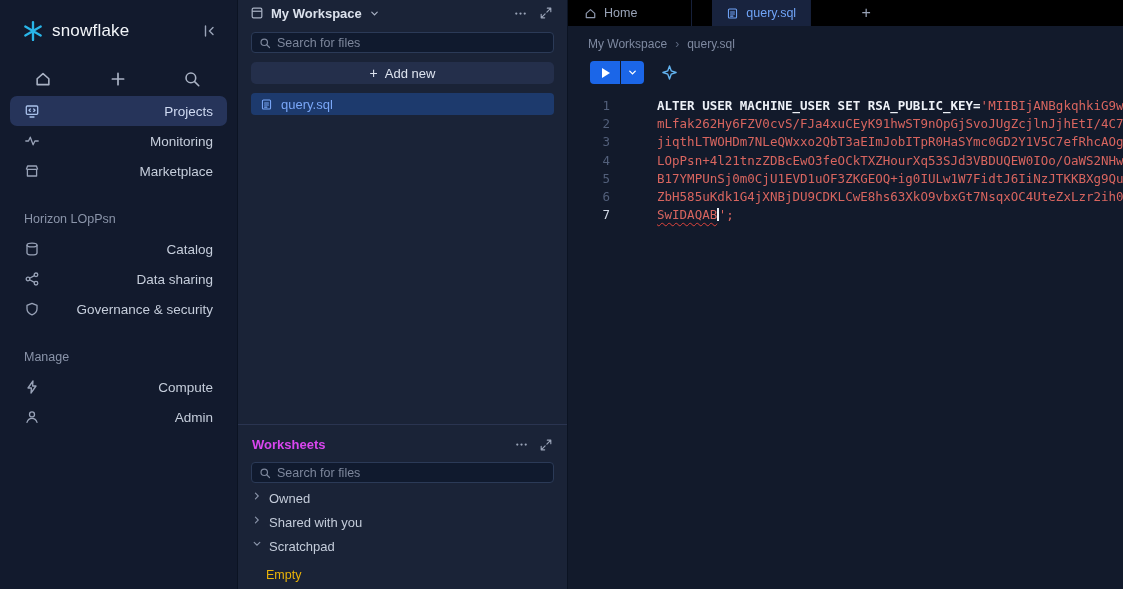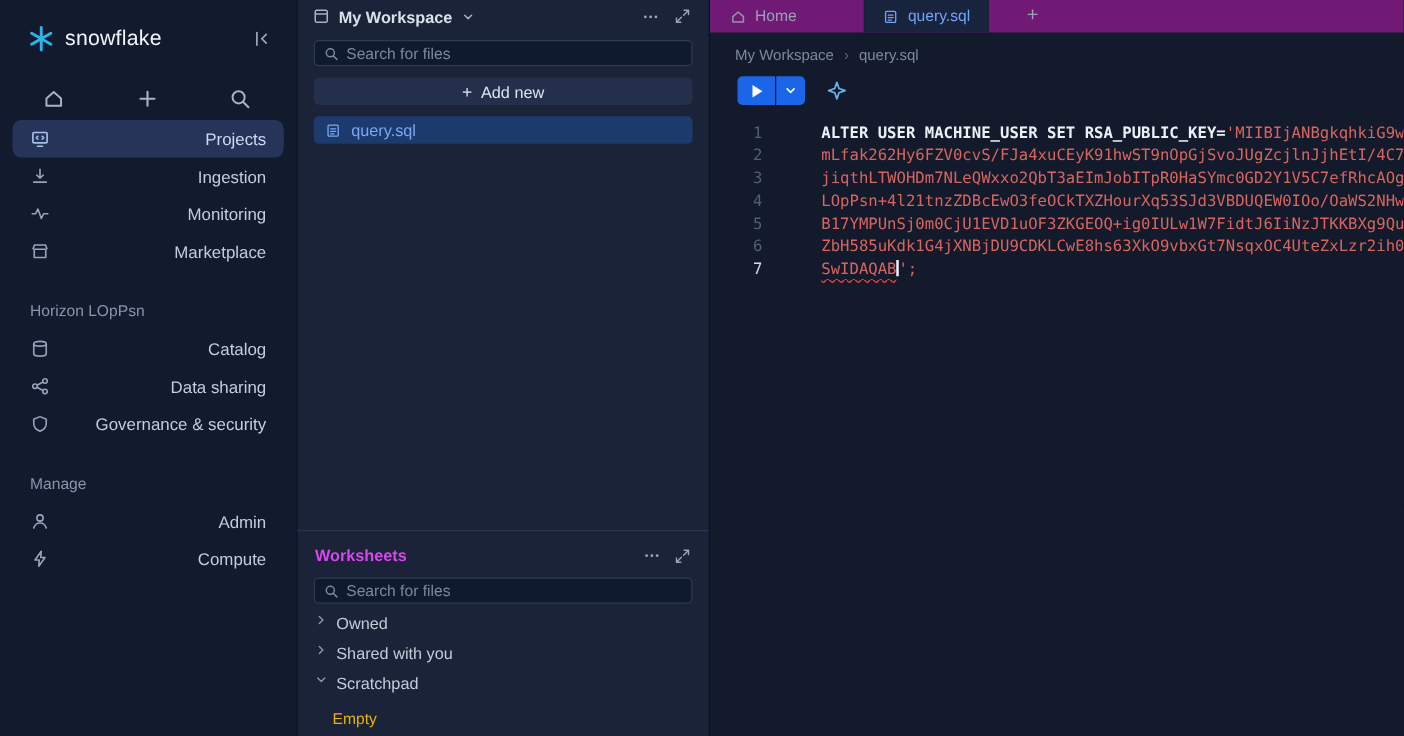--- a/index.html
+++ b/index.html
@@ -46,21 +46,21 @@
   .ws-header { display:flex; align-items:center; gap:6px; padding:10px 12px 2px 14px; }
   .ws-title { font-size:13px; font-weight:600; color:#d946ef; flex:1; }
   .ws-tree { padding-top:8px; }
   .tree-row { height:24px; display:flex; align-items:flex-start; gap:7px; padding:0 14px; color:#c4ccda; font-size:13px; cursor:pointer; }
   .tree-chevron { color:#8b95aa; }
   .tree-chevron.expanded svg { transform:rotate(90deg); }
   .tree-empty { height:24px; display:flex; align-items:center; padding:0 14px 0 28px; color:#eab308; font-size:12.5px; }
 
   
   .editor { flex:1; min-width:0; background:#121a2b; display:flex; flex-direction:column; }
-  .tabbar { height:26px; background:#701a75; display:flex; flex-shrink:0; align-items:stretch; }
+  .tabbar { height:26px; background:#000000; display:flex; flex-shrink:0; align-items:stretch;gap:20px; }
   .tab { display:flex; align-items:center; gap:7px; font-size:12.5px; color:#99a3b7; cursor:pointer; border-right:1px solid #16203a; }
   .tab.home { padding:0 54px 0 16px; }
   .tab.active { padding:0 14px; background:#18233e; color:#70a4f7; }
   .tab .tab-ic { color:#8d97ac; }
   .tab.active .tab-ic { color:#70a4f7; }
   .tab-add { width:34px; margin-left:18px; display:flex; align-items:center; justify-content:center; color:#99a3b7; font-size:16px; cursor:pointer; background:none; border:none; }
 
   .breadcrumb { display:flex; align-items:center; gap:8px; padding:11px 0 0 20px; font-size:12px; color:#7e89a0; flex-shrink:0; }
   .crumb { cursor:pointer; }
   .crumb-sep { color:#5c677e; }
@@ -128,29 +128,20 @@
           <rect x="2.3" y="3" width="11.4" height="8.3" rx="1"></rect>
             <path d="M6 14h4"></path>
             <path d="M6.3 6 5 7.2l1.3 1.2M9.7 6 11 7.2 9.7 8.4"></path>
         </svg>
       </span>
       <span>Projects</span>
     </div>
     <div class="sb-item">
       <span class="nav-ic">
         <svg width="16" height="16" viewBox="0 0 16 16" fill="none" stroke="currentColor" stroke-width="1.3" stroke-linecap="round" stroke-linejoin="round">
-          <path d="M8 2.5v7M5.4 7 8 9.6 10.6 7"></path>
-            <path d="M3 12.7h10"></path>
-        </svg>
-      </span>
-      <span>Ingestion</span>
-    </div>
-    <div class="sb-item">
-      <span class="nav-ic">
-        <svg width="16" height="16" viewBox="0 0 16 16" fill="none" stroke="currentColor" stroke-width="1.3" stroke-linecap="round" stroke-linejoin="round">
           <path d="M1.8 8h2.7l1.8-3.8 2.8 7.6 1.8-3.8h3.3"></path>
         </svg>
       </span>
       <span>Monitoring</span>
     </div>
     <div class="sb-item">
       <span class="nav-ic">
         <svg width="16" height="16" viewBox="0 0 16 16" fill="none" stroke="currentColor" stroke-width="1.3" stroke-linejoin="round">
           <path d="M3.4 6.4h9.2V13H3.4z"></path>
             <path d="M2.3 6.4 3.6 3h8.8l1.3 3.4"></path>
@@ -189,34 +180,34 @@
         </svg>
       </span>
       <span>Governance &amp; security</span>
     </div>
   </nav>
 
   <div class="sb-section-label">Manage</div>
   <nav class="sb-items">
     <div class="sb-item">
       <span class="nav-ic">
+        <svg width="16" height="16" viewBox="0 0 16 16" fill="none" stroke="currentColor" stroke-width="1.3" stroke-linejoin="round">
+          <path d="M9 2 4 9h3.4L7 14l5-7H8.6z"></path>
+        </svg>
+      </span>
+      <span>Compute</span>
+    </div>
+    <div class="sb-item">
+      <span class="nav-ic">
         <svg width="16" height="16" viewBox="0 0 16 16" fill="none" stroke="currentColor" stroke-width="1.3" stroke-linecap="round">
           <circle cx="8" cy="5.4" r="2.5"></circle>
             <path d="M3 13.4c.8-2.6 2.7-4 5-4s4.2 1.4 5 4"></path>
         </svg>
       </span>
       <span>Admin</span>
-    </div>
-    <div class="sb-item">
-      <span class="nav-ic">
-        <svg width="16" height="16" viewBox="0 0 16 16" fill="none" stroke="currentColor" stroke-width="1.3" stroke-linejoin="round">
-          <path d="M9 2 4 9h3.4L7 14l5-7H8.6z"></path>
-        </svg>
-      </span>
-      <span>Compute</span>
     </div>
   </nav>
 </aside>
 
 <section class="panel">
   <div class="panel-top">
     <div class="panel-header">
       <span class="dim">
         <svg width="14" height="14" viewBox="0 0 16 16" fill="none" stroke="currentColor" stroke-width="1.4">
           <rect x="2.5" y="2.5" width="11" height="11" rx="1.5"></rect>

